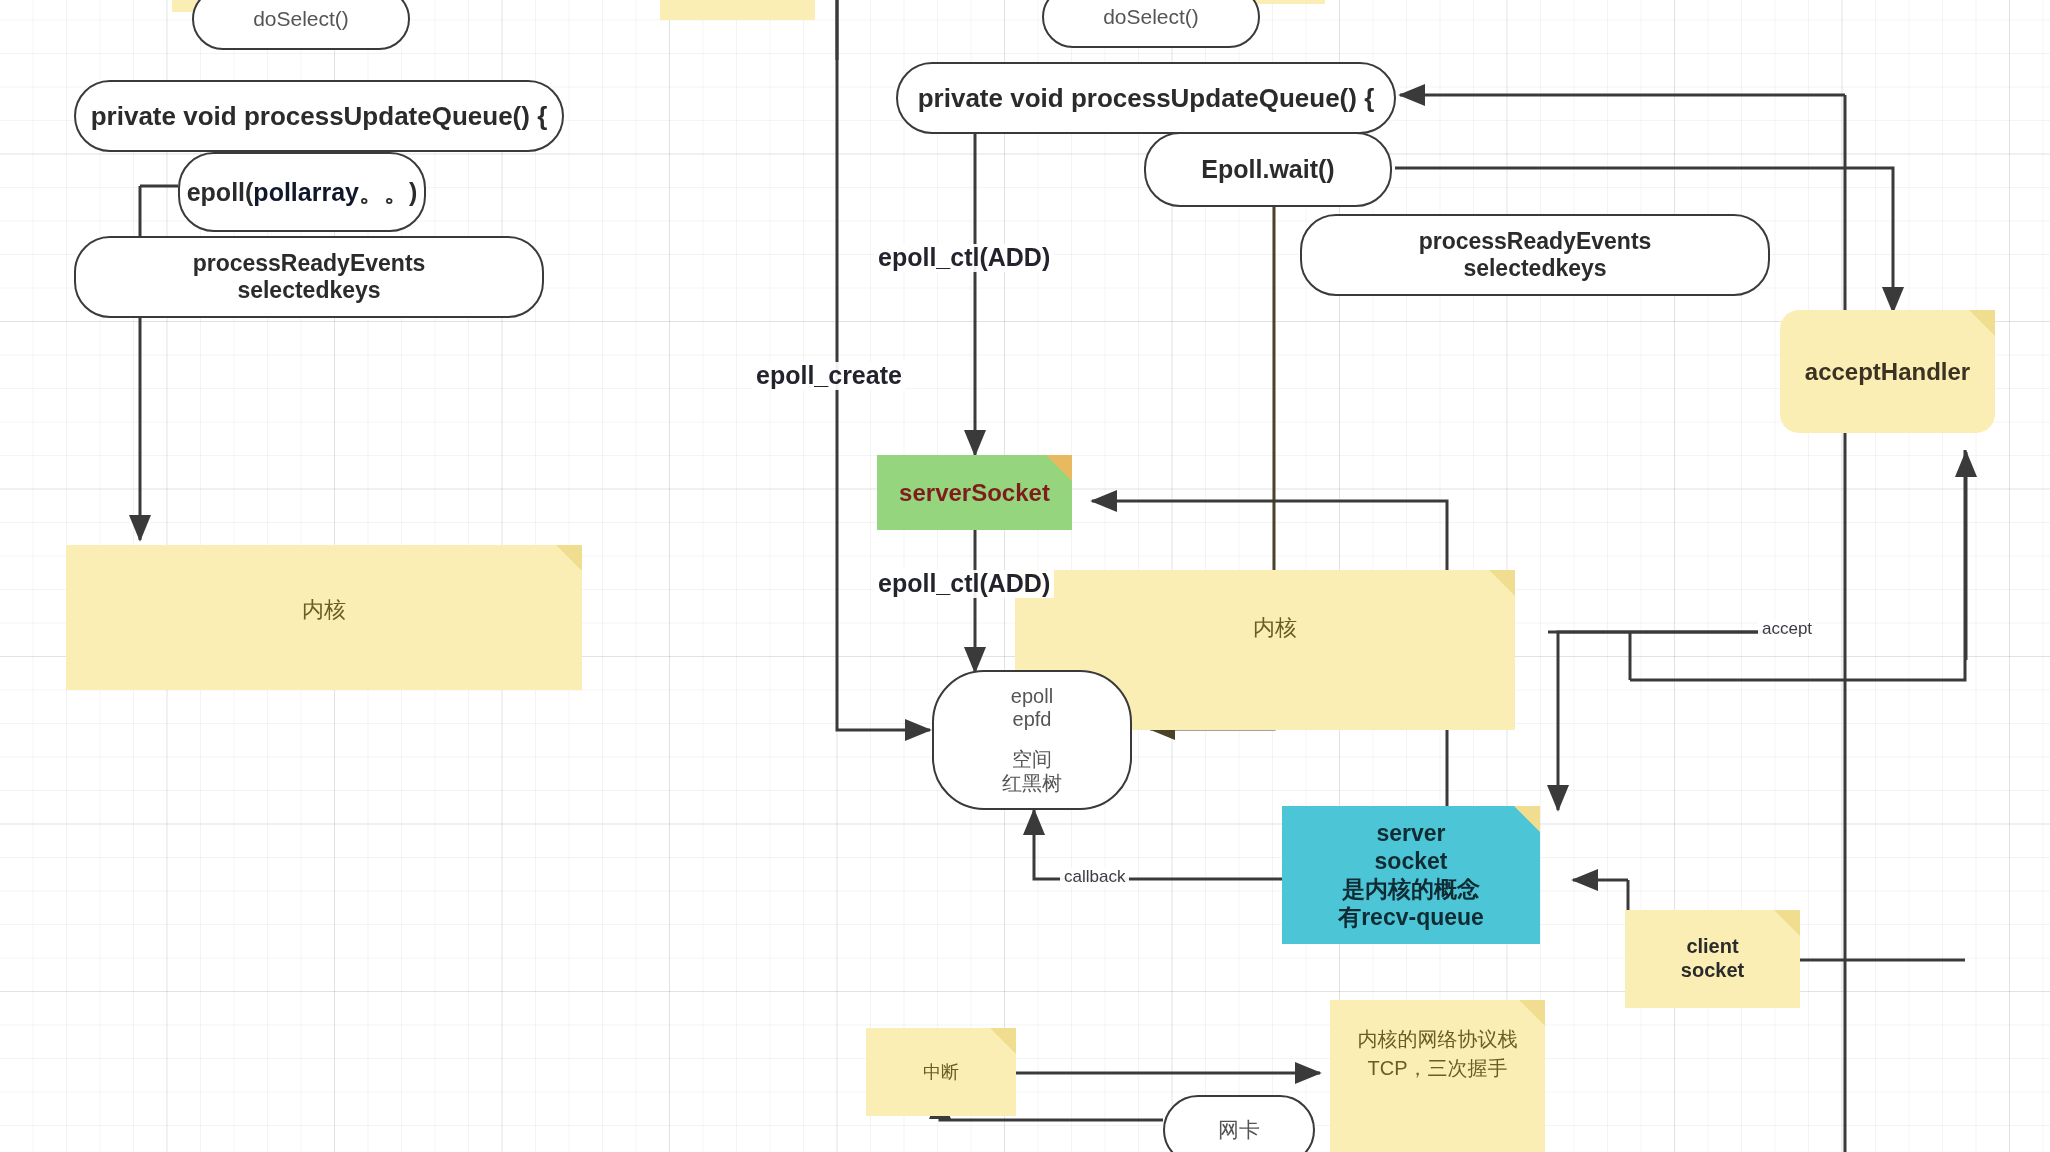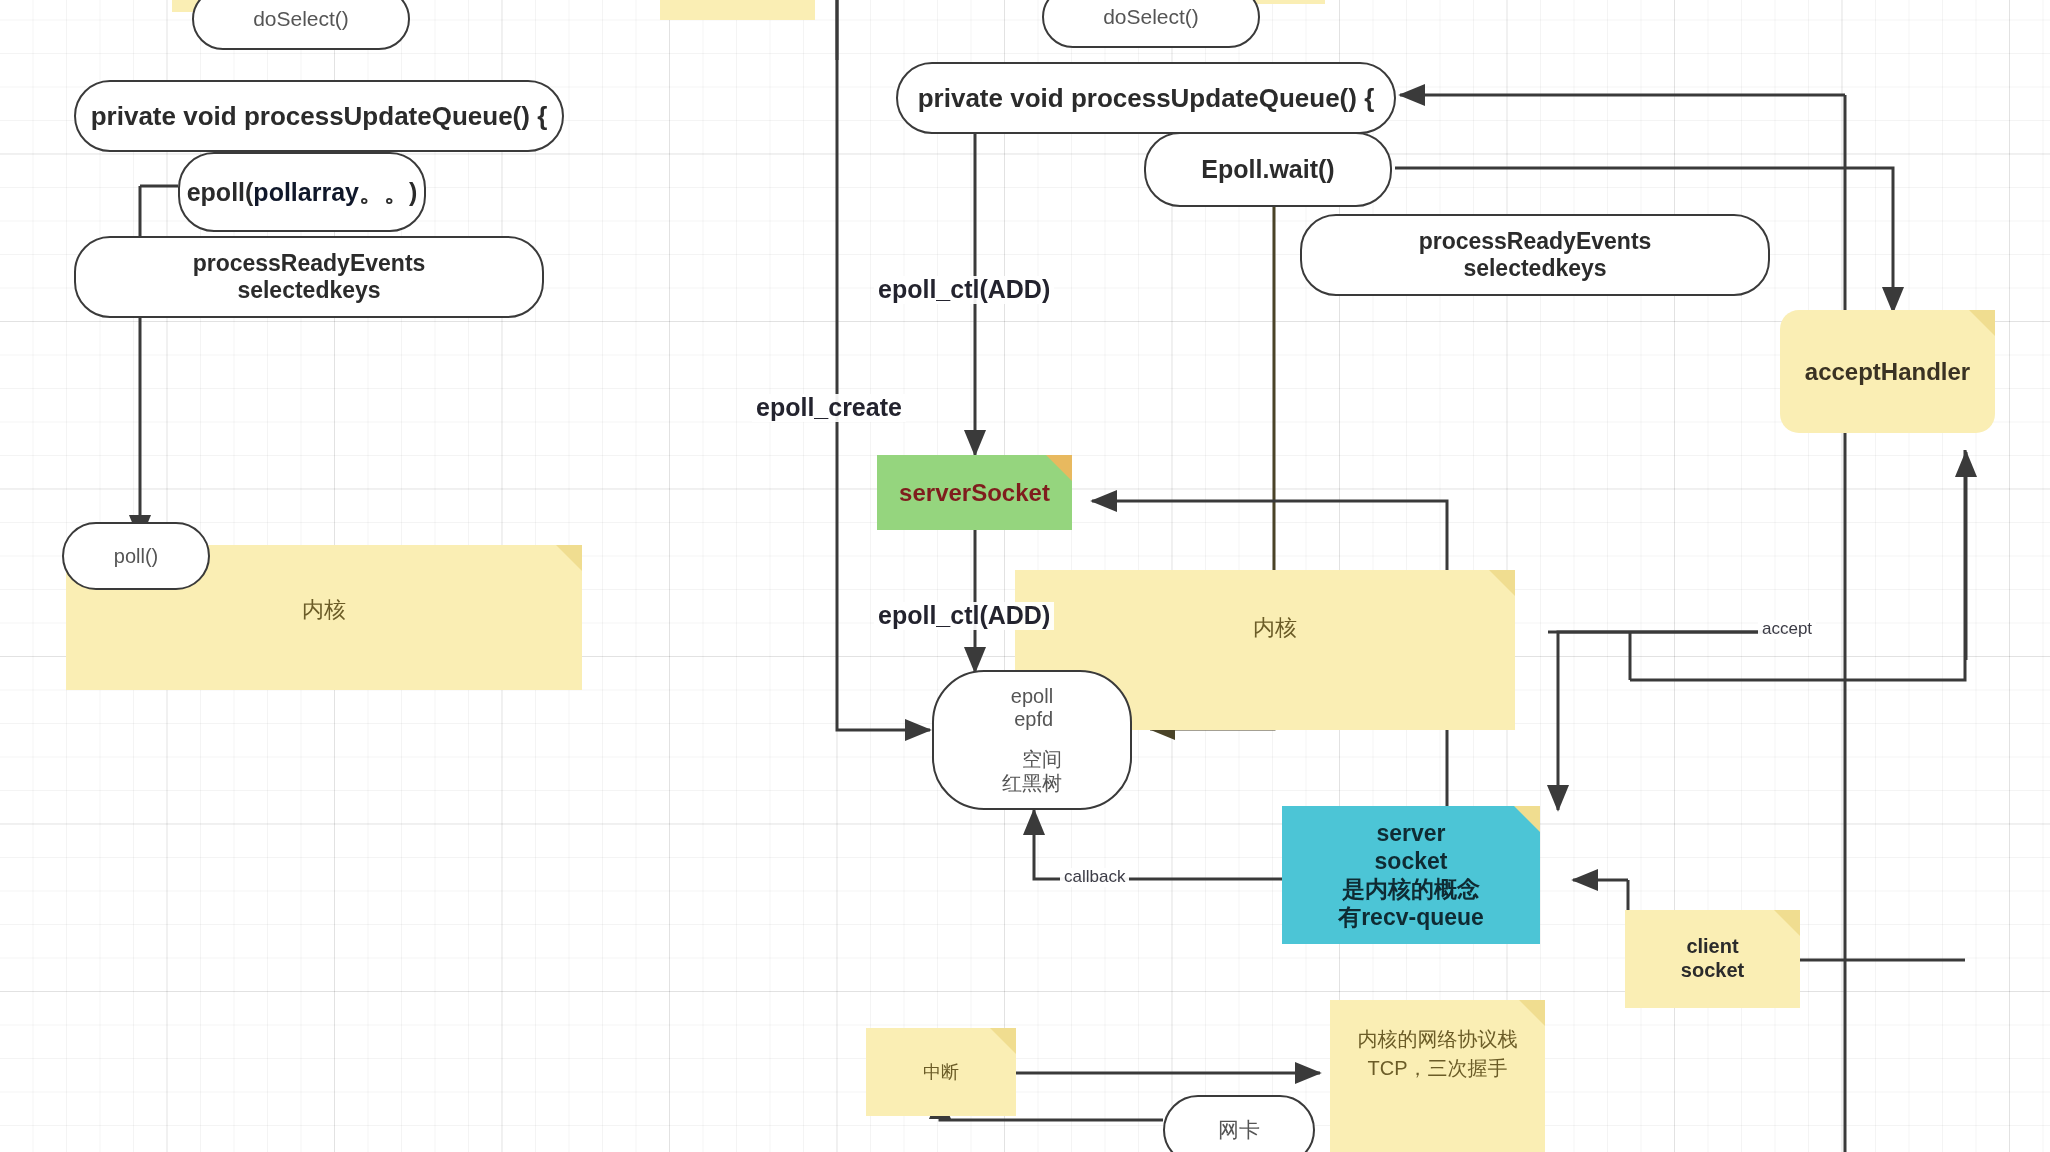--- a/index.html
+++ b/index.html
@@ -57,21 +57,21 @@
 
   .edge-label{
     position:absolute;
     color:#2b2b35;
     background:rgba(255,255,255,0.92);
     padding:0 4px;
     white-space:nowrap;
     box-sizing:border-box;
     line-height:1.1;
   }
-  .edge-label.big{font-weight:bold;font-size:25px;color:#23232e;margin-top:32px;}
+  .edge-label.big{font-weight:bold;font-size:25px;color:#23232e;}
   .edge-label.small{font-size:17px;color:#3c3c46;background:rgba(255,255,255,0.95);}
 
   .multiline{white-space:pre-line;line-height:1.18;}
 </style>
 </head>
 <body>
 
 <div id="canvas">
 
   <svg id="edges" viewBox="0 0 2050 1152" xmlns="http://www.w3.org/2000/svg">
@@ -212,43 +212,40 @@
     <span>
       <span>epoll(</span><span style="color:#0f172a;">pollarray</span><span>。。)</span>
     </span>
   </div>
 
   <div class="node pill bold multiline" style="left:74px;top:236px;width:470px;height:82px;font-size:23px;">
     <span>processReadyEvents
 selectedkeys</span>
   </div>
 
-  <div class="node pill thin" style="left:62px;top:522px;width:148px;height:68px;font-size:20px;">
-    <span>poll()</span>
-  </div>
 
   <div class="node pill thin" style="left:1042px;top:-14px;width:218px;height:62px;font-size:21px;">
     <span>doSelect()</span>
   </div>
 
   <div class="node pill bold" style="left:896px;top:62px;width:500px;height:72px;font-size:26px;">
     <span>private void processUpdateQueue() {</span>
   </div>
 
   <div class="node pill bold" style="left:1144px;top:132px;width:248px;height:75px;font-size:25px;">
     <span>Epoll.wait()</span>
   </div>
 
   <div class="node pill bold multiline" style="left:1300px;top:214px;width:470px;height:82px;font-size:23px;">
     <span>processReadyEvents
 selectedkeys</span>
   </div>
 
   <div class="node pill thin" style="left:932px;top:670px;width:200px;height:140px;font-size:20px;
-              border-radius:52px;flex-direction:column;gap:16px;line-height:1.2;text-align:right;">
+              border-radius:52px;flex-direction:column;gap:16px;line-height:1.2;">
     <span class="multiline">epoll
 epfd</span>
     <span class="multiline">空间
 红黑树</span>
   </div>
 
   <div class="node pill thin" style="left:1163px;top:1095px;width:152px;height:70px;font-size:21px;">
     <span>网卡</span>
   </div>
 

